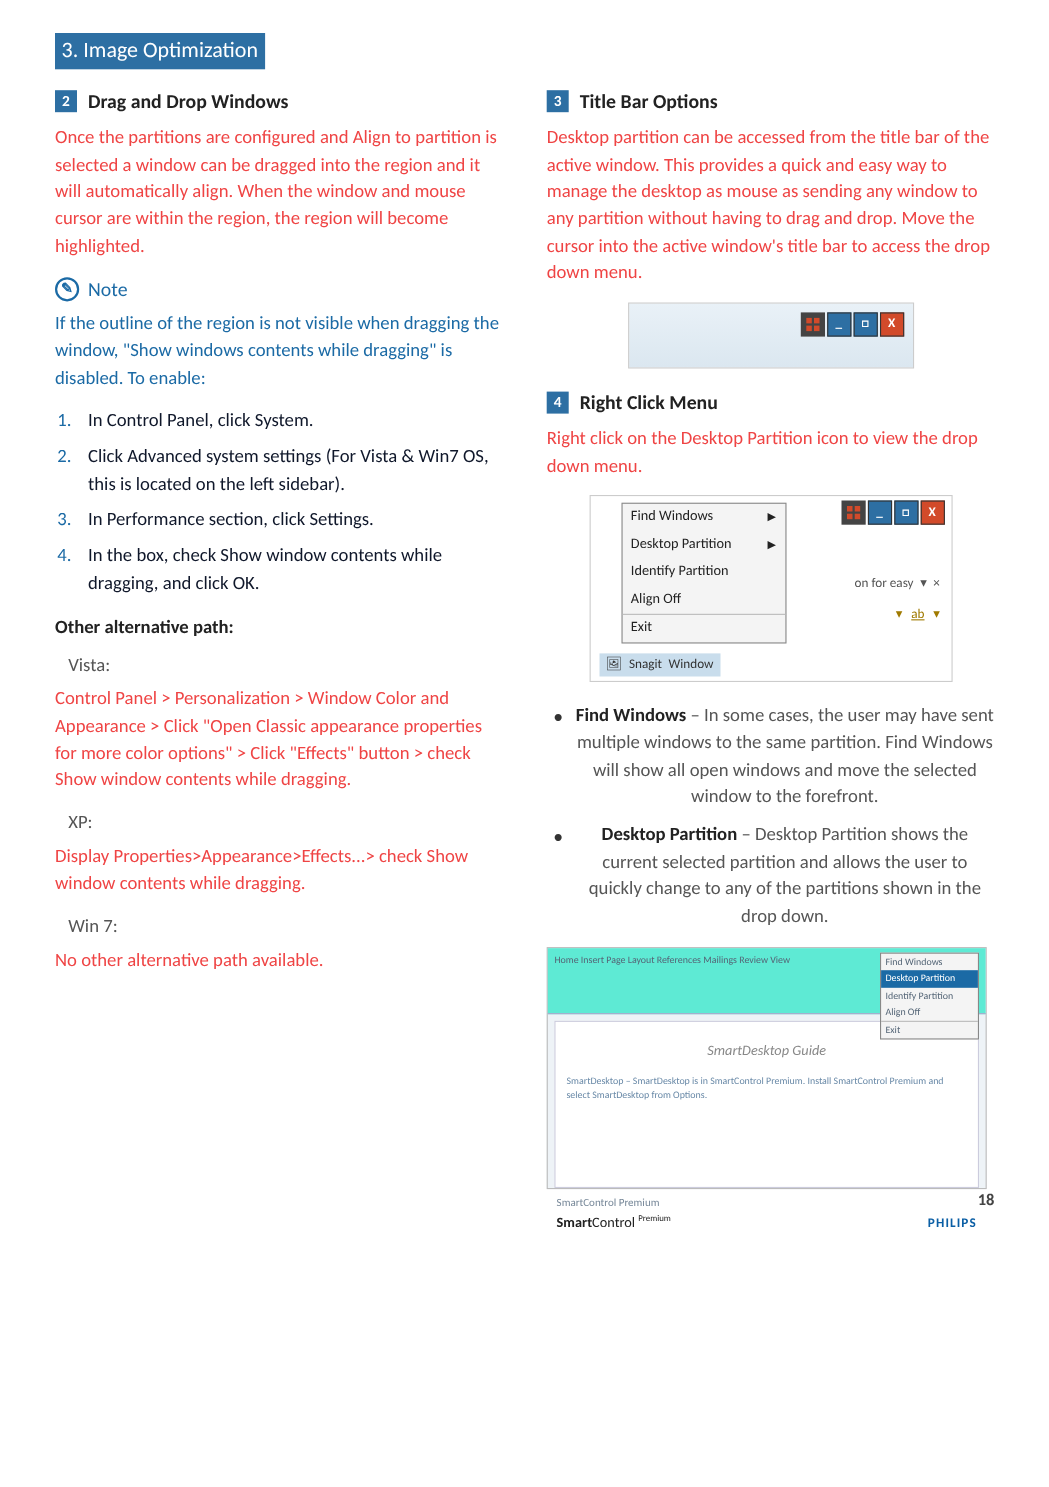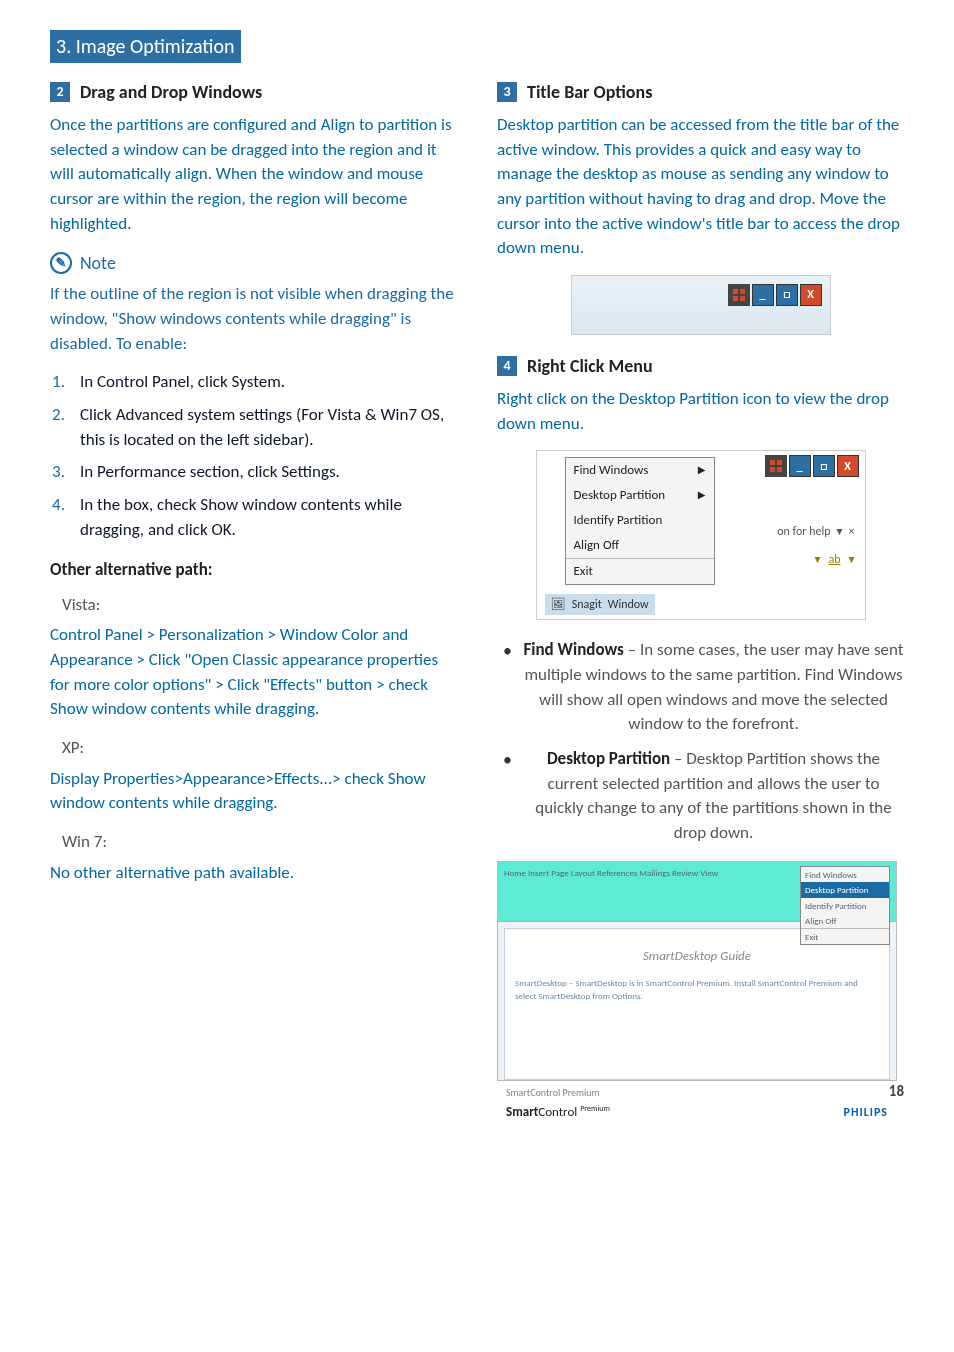--- a/index.html
+++ b/index.html
@@ -41,21 +41,21 @@
     height: 20px;
     display: inline-flex;
     align-items: center;
     justify-content: center;
   }
   .num-title {
     font-weight: 600;
     font-size: 18px;
     color: #222;
   }
-  p { margin: 6px 0 14px 0; color: #0369a1; }
+  p { margin: 6px 0 14px 0; color: #ef4444; }
   .note-hd {
     display: flex;
     align-items: center;
     gap: 8px;
     color: #1b6aa5;
     font-size: 18px;
     margin: 6px 0 4px 0;
   }
   .note-icon {
     width: 22px; height: 22px;
@@ -268,21 +268,21 @@
               <rect x="8" y="1" width="5" height="5" fill="#d24a2a"></rect>
               <rect x="1" y="8" width="5" height="5" fill="#d24a2a"></rect>
               <rect x="8" y="8" width="5" height="5" fill="#d24a2a"></rect>
             </svg>
         </span>
         <span class="tb-btn tb-min">_</span>
         <span class="tb-btn tb-max">□</span>
         <span class="tb-btn tb-close">X</span>
       </div>
       <div class="helpbar">
-        <span>on for help</span>
+        <span>on for easy</span>
           <span>▾</span>
           <span>×</span>
       </div>
       <div class="toolbar2">
         <span>▾</span>
           <span style="text-decoration:underline">ab</span>
           <span>▾</span>
       </div>
       <div class="taskbar">
         <span>🖼</span>

